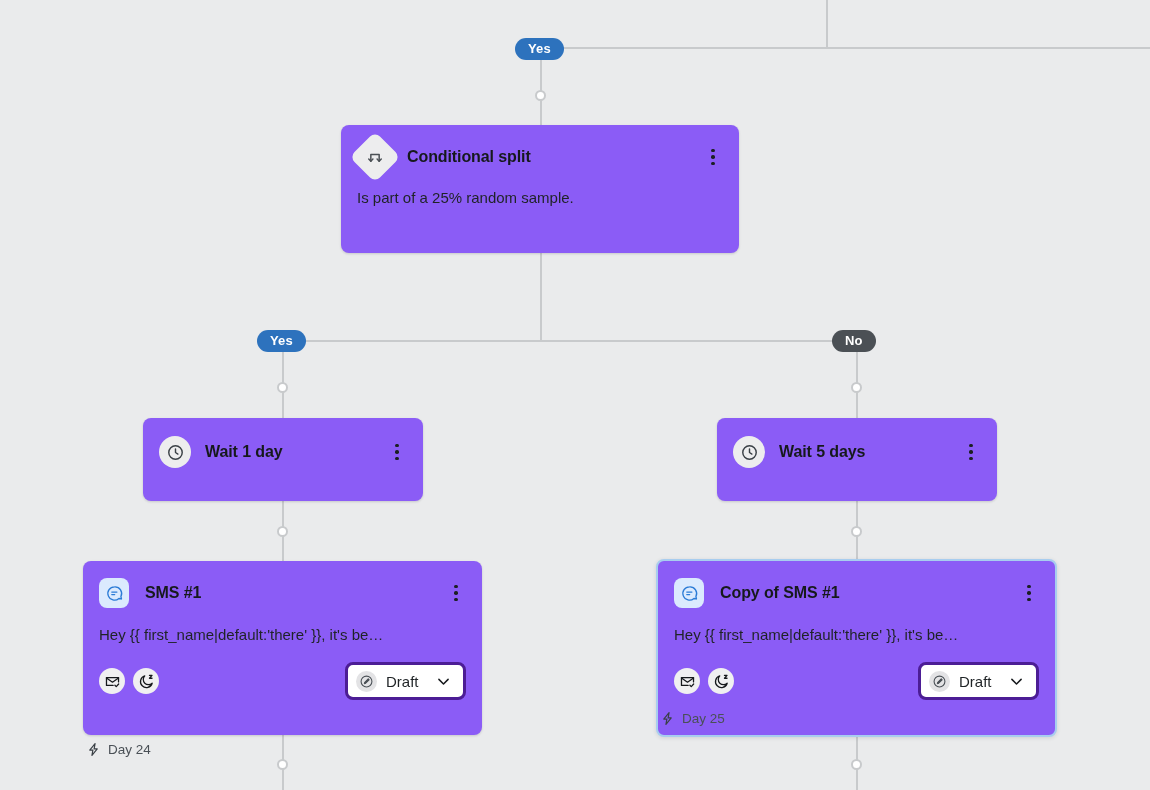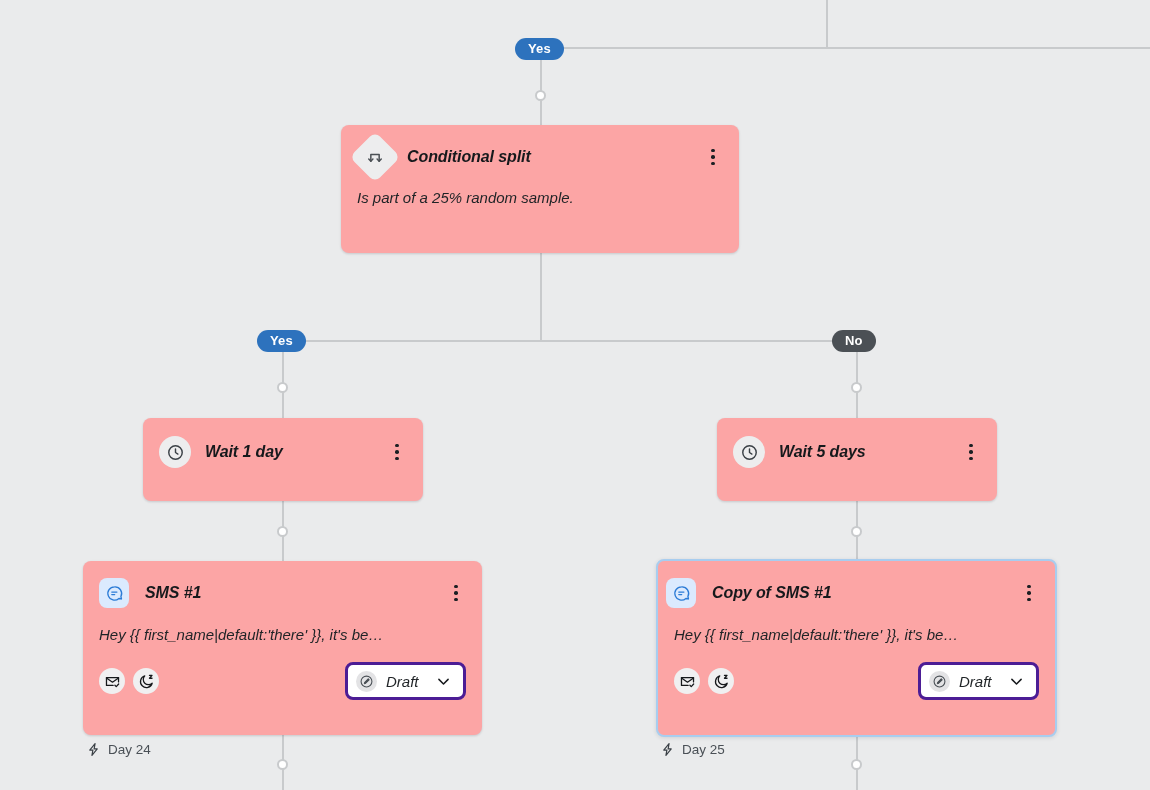--- a/index.html
+++ b/index.html
@@ -58,24 +58,23 @@
     text-align: left;
     white-space: nowrap;
     letter-spacing: .1px;
   }
   .badge-yes { background: #2d72bd; }
   .badge-no  { background: #4b5055; }
 
   
   .card {
     position: absolute;
-    background: #fca5a5;
+    background: #8b5cf6;
     border-radius: 8px;
     box-shadow: 0 1px 3px rgba(16,24,40,.10), 0 1px 2px rgba(16,24,40,.06);
-    font-style: italic;
   }
   .card.selected {
     border: 2px solid #a8cdef;
     box-shadow: 0 1px 4px rgba(16,24,40,.12);
   }
 
   .card-head {
     display: flex;
     align-items: center;
     padding: 14px 16px 0 16px;
@@ -363,21 +362,21 @@
   <div class="day-label" style="left:86px; top:742px;">
     <span style="display:flex;">
       <svg width="15" height="15" viewBox="0 0 24 24" fill="none" stroke="#3a4046" stroke-width="1.9" stroke-linecap="round" stroke-linejoin="round">
         <path d="M14.5 2.5 6 13h5l-1.5 8.5L18 11h-5l1.5-8.5Z"></path>
       </svg>
     </span>
     <span>Day 24</span>
   </div>
 
   <div class="card selected" style="left:656px; top:559px; width:401px; height:178px;">
-    <div class="card-head" style="padding-top:17px;padding-left:8px;">
+    <div class="card-head" style="padding-top:17px;">
       <span class="icon-rounded-blue">
         <svg width="19" height="19" viewBox="0 0 24 24" fill="none" stroke="#2b7bd6" stroke-width="1.7" stroke-linecap="round" stroke-linejoin="round">
           <path d="M12 3.6a8.4 8.4 0 1 0 5.6 14.7l3.2.6-.7-3.1A8.4 8.4 0 0 0 12 3.6Z"></path>
           <path d="M8.6 10.2h6.4M8.6 13.4h3.6"></path>
         </svg>
       </span>
       <span class="card-title">Copy of SMS #1</span>
       <span class="kebab">
         <i></i>
           <i></i>
@@ -414,21 +413,21 @@
         <span class="status-label">Draft</span>
         <span style="display:flex;">
           <svg width="17" height="17" viewBox="0 0 24 24" fill="none" stroke="#16191c" stroke-width="2.1" stroke-linecap="round" stroke-linejoin="round">
             <path d="m5.5 9 6.5 6.5L18.5 9"></path>
           </svg>
         </span>
       </span>
     </div>
   </div>
 
-  <div class="day-label" style="left:660px; top:742px;align-items:center;">
+  <div class="day-label" style="left:660px; top:711px;align-items:center;">
     <span style="display:flex;">
       <svg width="15" height="15" viewBox="0 0 24 24" fill="none" stroke="#3a4046" stroke-width="1.9" stroke-linecap="round" stroke-linejoin="round">
         <path d="M14.5 2.5 6 13h5l-1.5 8.5L18 11h-5l1.5-8.5Z"></path>
       </svg>
     </span>
     <span>Day 25</span>
   </div>
 
 </div>
 

